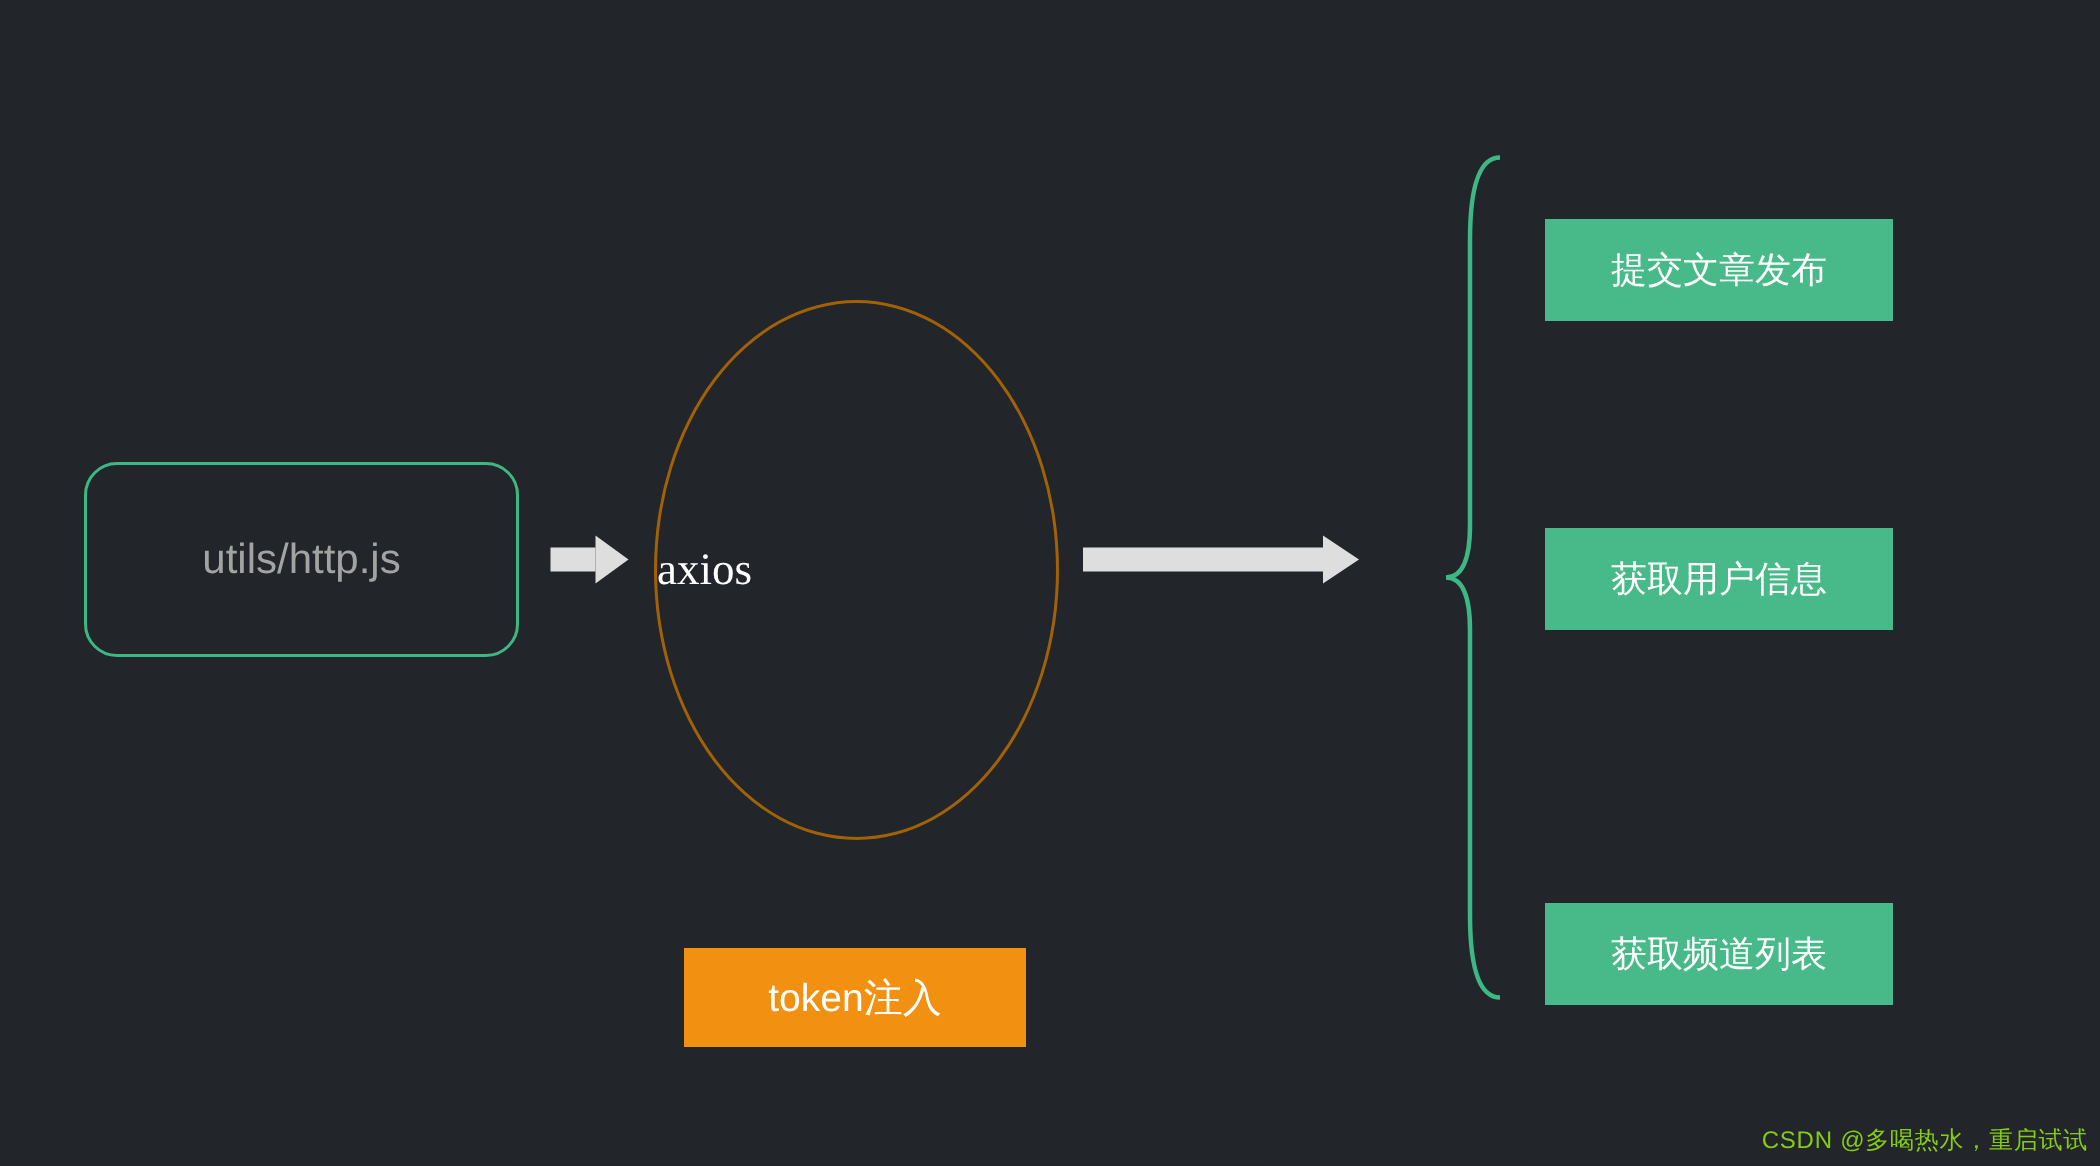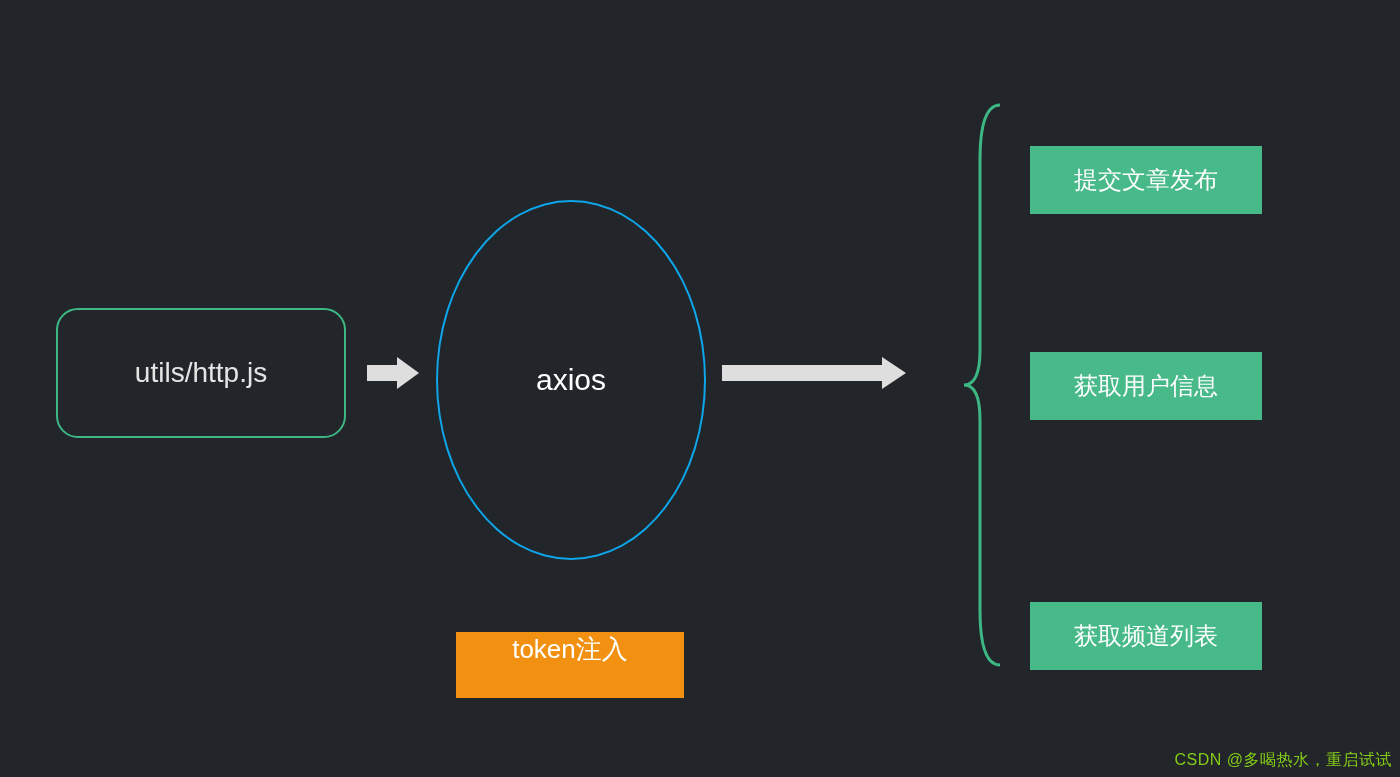--- a/index.html
+++ b/index.html
@@ -11,21 +11,21 @@
     overflow: hidden;
   }
   .stage { position: relative; width: 1400px; height: 777px; }
 
   .source-box {
     position: absolute;
     left: 56px; top: 308px;
     width: 290px; height: 130px;
     border: 2px solid #3db884;
     border-radius: 22px;
-    color: #e5e5e5;
+    color: #a3a3a3;
     font-size: 28px;
     display: flex; align-items: center; justify-content: center;
   }
 
   .arrow1 {
     position: absolute;
     left: 367px; top: 364px;
     width: 56px; height: 18px;
     display: flex; align-items: center;
   }
@@ -36,25 +36,25 @@
     width: 0; height: 0;
     border-top: 16px solid transparent;
     border-bottom: 16px solid transparent;
     border-left: 22px solid #dedede;
   }
 
   .axios-ellipse {
     position: absolute;
     left: 436px; top: 200px;
     width: 270px; height: 360px;
-    border: 2px solid #0ea5e9;
+    border: 2px solid #a16207;
     border-radius: 50%;
     color: #ffffff;
     font-size: 30px;
-    display: flex; align-items: center; justify-content: center;
+    display: flex; align-items: center; justify-content: flex-start; font-family: Liberation Serif, serif;
   }
 
   .arrow2 {
     position: absolute;
     left: 722px; top: 364px;
     width: 188px; height: 18px;
     display: flex; align-items: center;
   }
   .arrow2 .shaft { width: 160px; height: 16px; background: #dedede; }
   .arrow2 .head {
@@ -64,21 +64,21 @@
     border-left: 24px solid #dedede;
   }
 
   .token-box {
     position: absolute;
     left: 456px; top: 632px;
     width: 228px; height: 66px;
     background: #f29111;
     color: #ffffff;
     font-size: 26px;
-    display: flex; align-items: flex-start; justify-content: center;
+    display: flex; align-items: center; justify-content: center;
   }
 
   .brace {
     position: absolute;
     left: 960px; top: 100px;
     width: 50px; height: 570px;
     color: #3db884;
   }
   .brace svg { width: 100%; height: 100%; display: block; }
 

